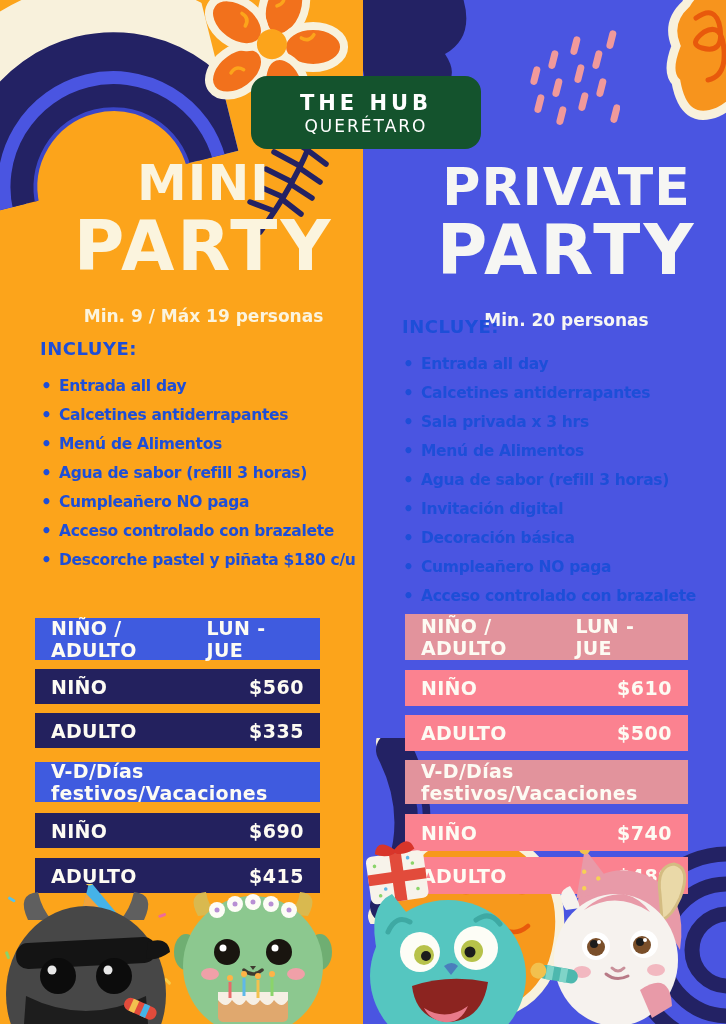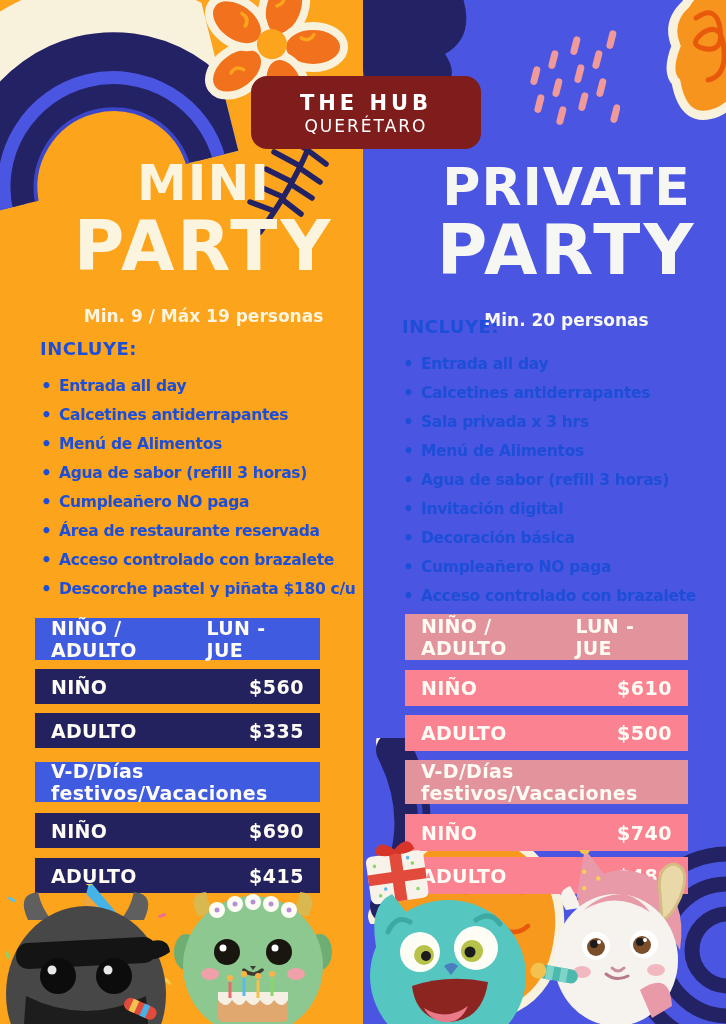--- a/index.html
+++ b/index.html
@@ -9,21 +9,21 @@
   }
   .panel{position:absolute;top:0;height:1024px;width:363px;z-index:0;}
   .panel-left{left:0;background:#FCA41B;}
   .panel-right{left:363px;background:#4A55E1;}
 
   .deco{position:absolute;z-index:1;pointer-events:none;}
 
   
   .logo{
     position:absolute;left:251px;top:76px;width:230px;height:73px;z-index:6;
-    background:#7f1d1d;border-radius:16px;color:#fff;
+    background:#14532d;border-radius:16px;color:#fff;
     display:flex;flex-direction:column;align-items:center;justify-content:center;
   }
   .logo .l1{font-size:21px;letter-spacing:4px;font-weight:bold;line-height:26px;}
   .logo .l2{font-size:17px;letter-spacing:2px;font-weight:normal;line-height:20px;}
 
   
   .titleblock{position:absolute;width:363px;text-align:center;z-index:2;padding-left:22px;}
   #title-left{left:0;top:156px;color:#FBF4DE;}
   #title-right{left:363px;top:160px;color:#F6F6F3;}
   .t1{font-size:50px;line-height:54px;letter-spacing:1px;}
@@ -214,21 +214,20 @@
   </div>
 
   <div class="includes" id="inc-left">
     <div class="inc-title">INCLUYE:</div>
     <ul>
       <li>Entrada all day</li>
       <li>Calcetines antiderrapantes</li>
       <li>Menú de Alimentos</li>
       <li>Agua de sabor (refill 3 horas)</li>
       <li>Cumpleañero NO paga</li>
-      <li>Área de restaurante reservada</li>
       <li>Acceso controlado con brazalete</li>
       <li>Descorche pastel y piñata $180 c/u</li>
     </ul>
   </div>
 
   <div class="includes" id="inc-right">
     <div class="inc-title">INCLUYE:</div>
     <ul>
       <li>Entrada all day</li>
       <li>Calcetines antiderrapantes</li>

